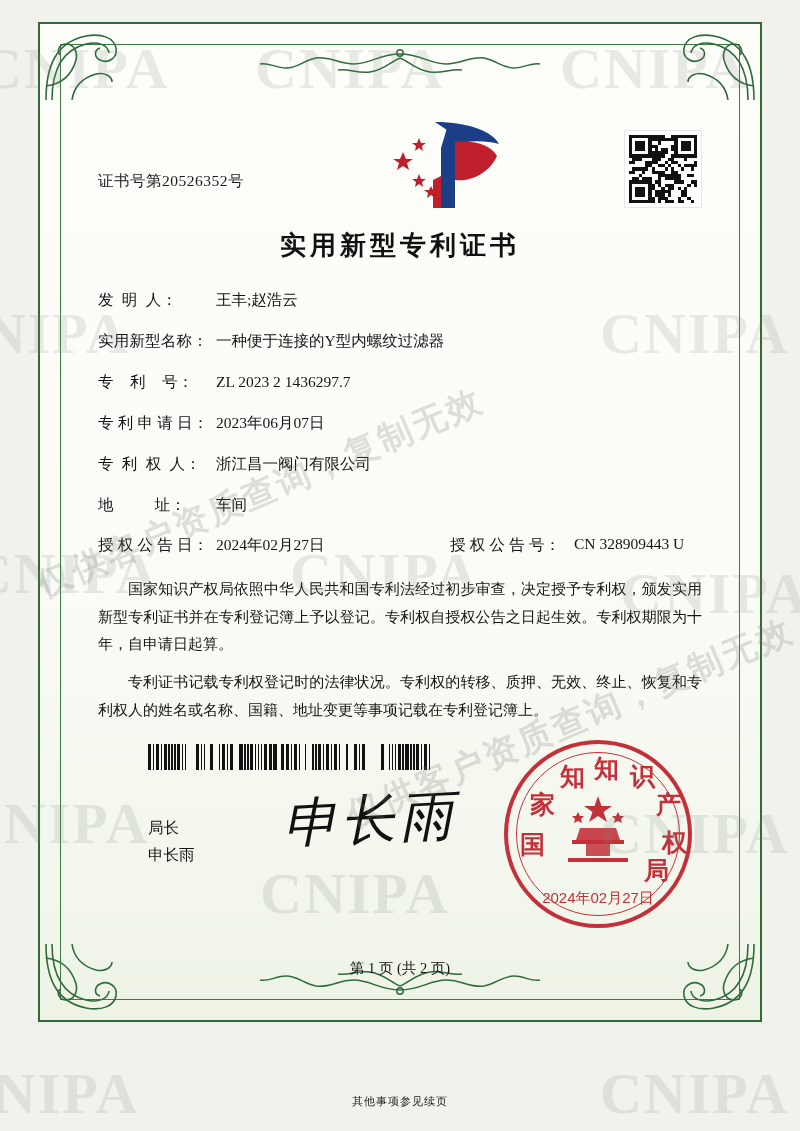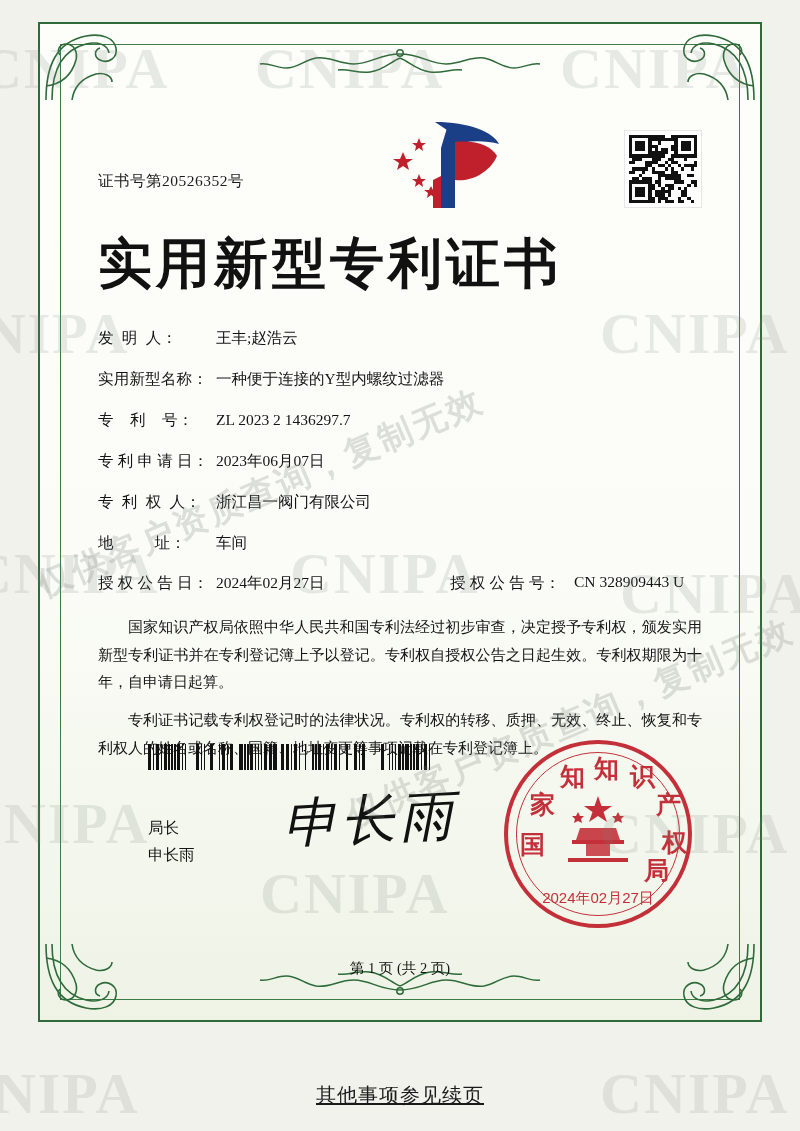--- a/index.html
+++ b/index.html
@@ -122,22 +122,22 @@
   .qr-grid {
     width: 100%;
     height: 100%;
     display: grid;
     grid-template-columns: repeat(21, 1fr);
     grid-template-rows: repeat(21, 1fr);
   }
   .qr-grid i { background: #111; }
 
   h1.title {
-    text-align: left;
-    font-size: 54px;
+    text-align: center;
+    font-size: 26px;
     letter-spacing: 4px;
     font-weight: bold;
     color: #111;
     margin: 14px 0 26px 0;
     font-family: "Liberation Serif", serif;
   }
 
   .fields { font-size: 15.5px; color: #141414; }
   .field {
     display: flex;
@@ -258,25 +258,24 @@
     font-size: 14.5px;
     color: #141414;
     z-index: 4;
   }
 
   .footer-note {
     position: absolute;
     left: 0; right: 0;
     bottom: 22px;
     text-align: center;
-    font-size: 20px;
+    font-size: 11px;
     color: #1a1a1a;
     z-index: 6;
     letter-spacing: 1px;
-    text-decoration: underline;
   }
 </style>
 </head>
 <body>
 
 <div class="watermark-layer">
   <div class="wm wm-cnipa" style="left:-20px; top:35px;">CNIPA</div>
   <div class="wm wm-cnipa" style="left:255px; top:35px;">CNIPA</div>
   <div class="wm wm-cnipa" style="left:560px; top:35px;">CNIPA</div>
   <div class="wm wm-cnipa" style="left:-60px; top:300px;">CNIPA</div>

